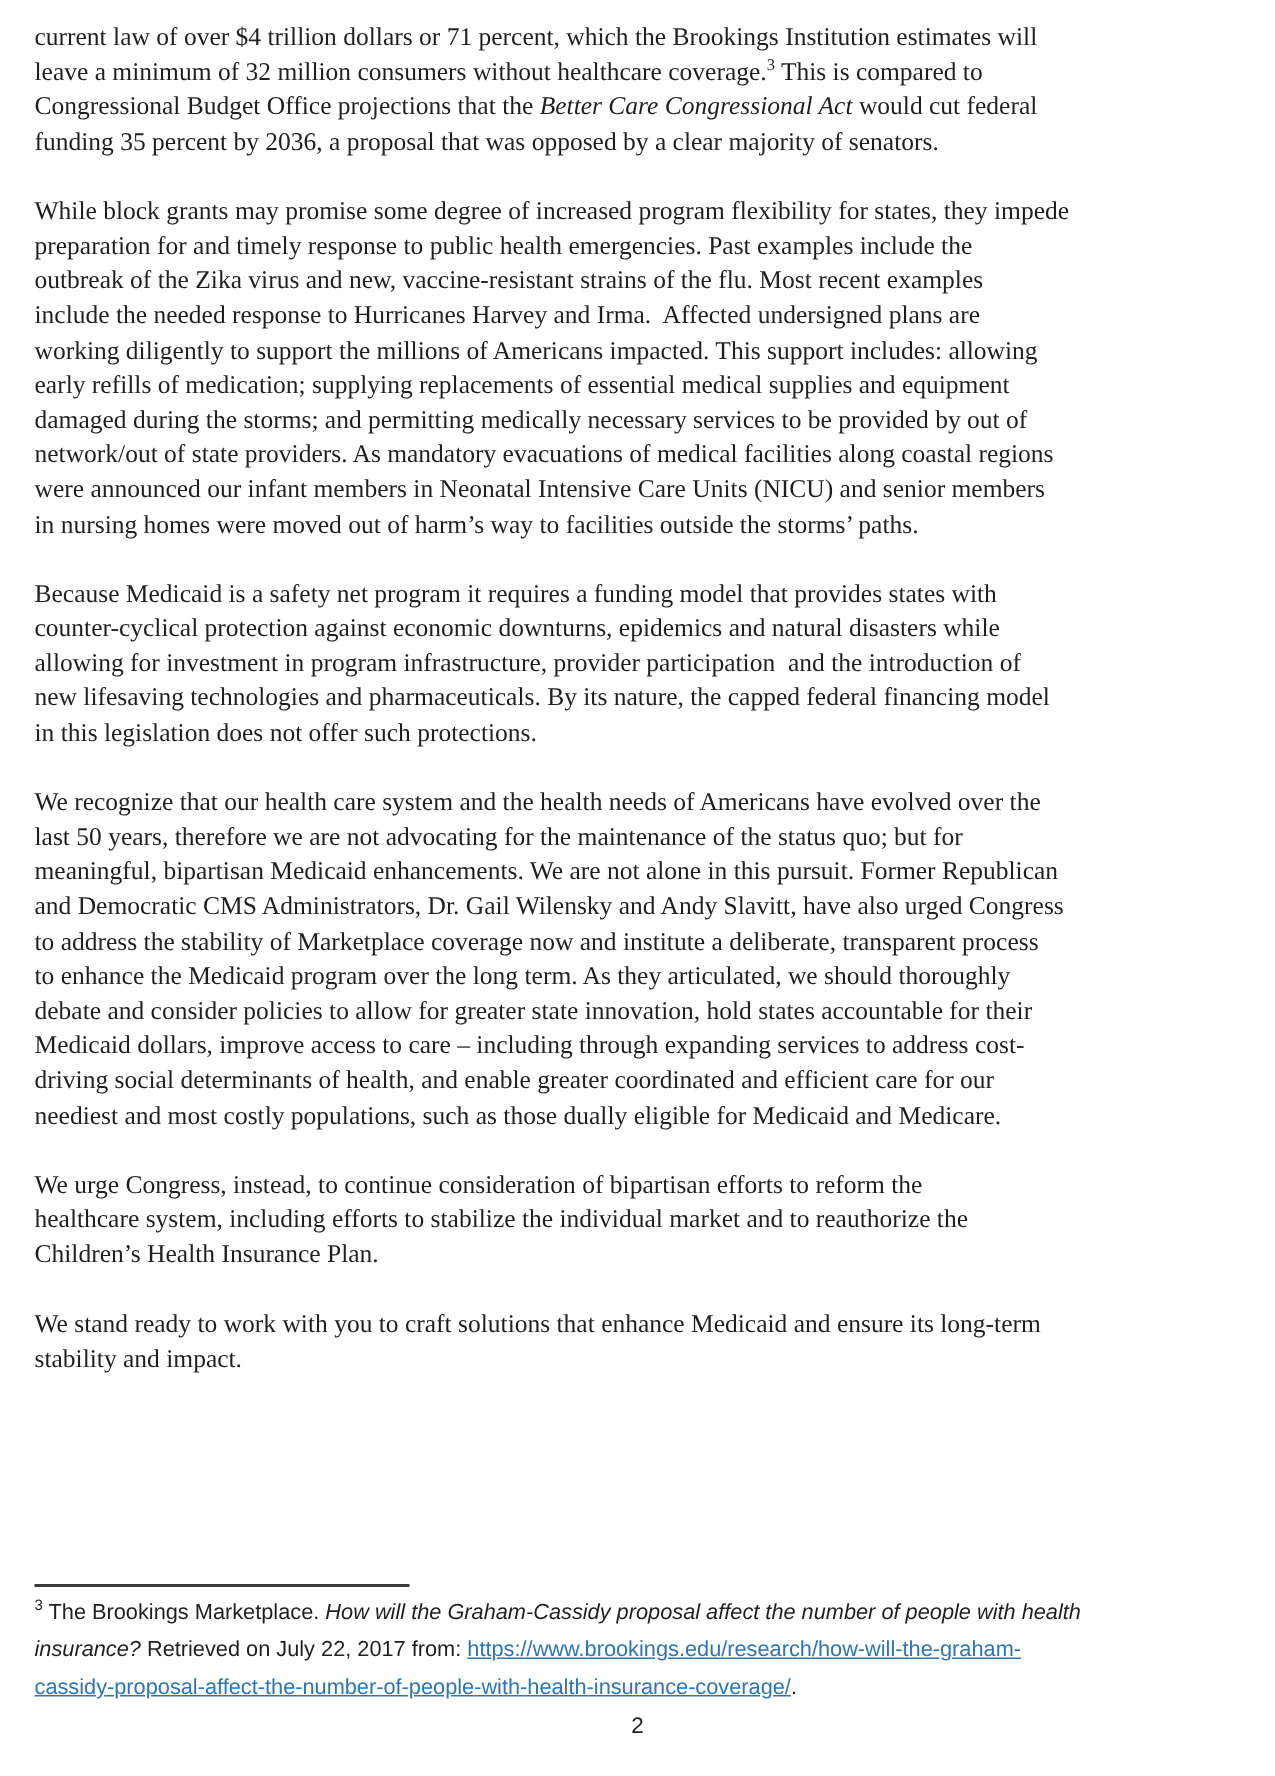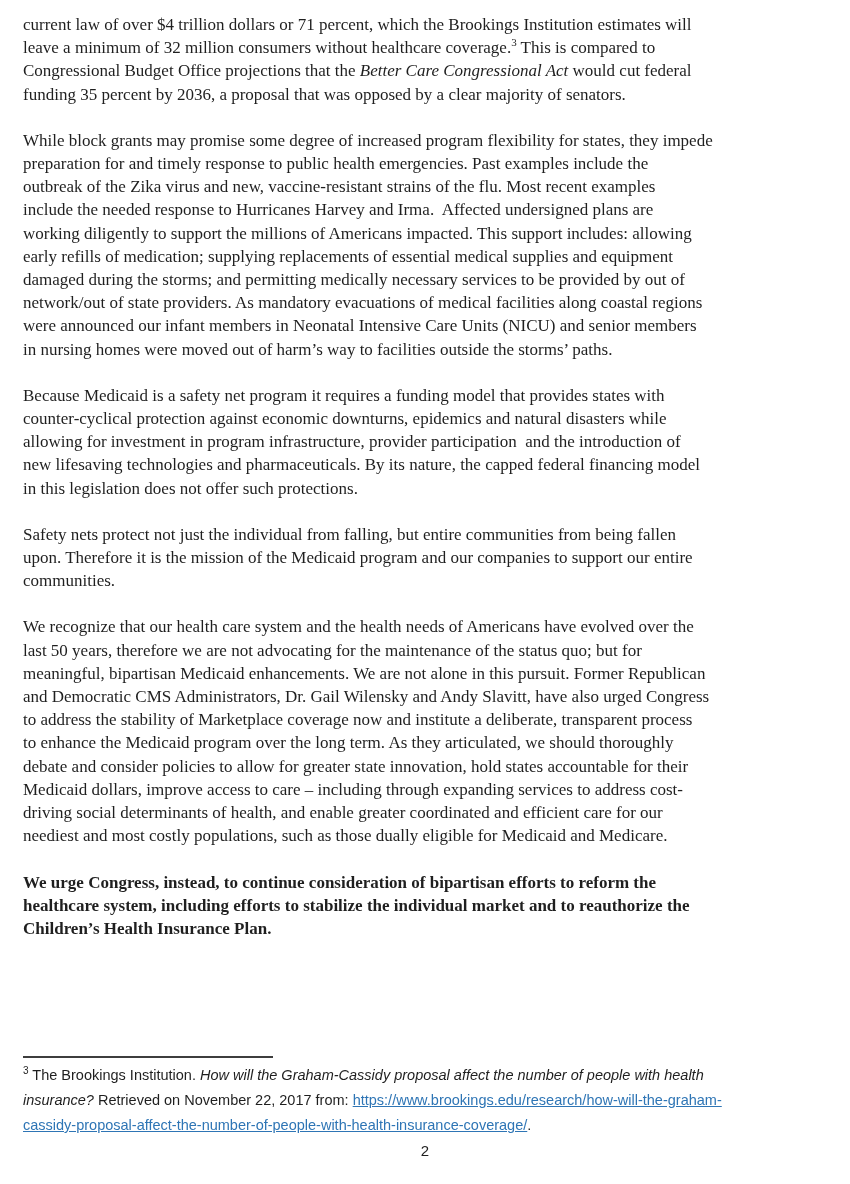--- a/index.html
+++ b/index.html
@@ -18,21 +18,21 @@
     top: 13px;
     width: 806px;
   }
   .para {
     margin: 0 0 23px 0;
     font-size: 17px;
     line-height: 23.2px;
     white-space: pre-wrap;
     text-align: left;
   }
-  .para.bold { font-weight: bold; }
+  .para.bold { font-weight: normal; }
   .para em { font-style: italic; }
   sup.fnref {
     font-size: 11px;
     line-height: 0;
     vertical-align: super;
   }
   .fn-sep {
     position: absolute;
     left: 23px;
     top: 1056px;
@@ -90,38 +90,37 @@
 early refills of medication; supplying replacements of essential medical supplies and equipment
 damaged during the storms; and permitting medically necessary services to be provided by out of
 network/out of state providers. As mandatory evacuations of medical facilities along coastal regions
 were announced our infant members in Neonatal Intensive Care Units (NICU) and senior members
 in nursing homes were moved out of harm’s way to facilities outside the storms’ paths.</p>
     <p class="para">Because Medicaid is a safety net program it requires a funding model that provides states with
 counter-cyclical protection against economic downturns, epidemics and natural disasters while
 allowing for investment in program infrastructure, provider participation  and the introduction of
 new lifesaving technologies and pharmaceuticals. By its nature, the capped federal financing model
 in this legislation does not offer such protections.</p>
-    <p class="para">Safety nets protect not just the individual from falling, but entire communities from being fallen
-upon. Therefore it is the mission of the Medicaid program and our companies to support our entire
-communities.</p>
     <p class="para">We recognize that our health care system and the health needs of Americans have evolved over the
 last 50 years, therefore we are not advocating for the maintenance of the status quo; but for
 meaningful, bipartisan Medicaid enhancements. We are not alone in this pursuit. Former Republican
 and Democratic CMS Administrators, Dr. Gail Wilensky and Andy Slavitt, have also urged Congress
 to address the stability of Marketplace coverage now and institute a deliberate, transparent process
 to enhance the Medicaid program over the long term. As they articulated, we should thoroughly
 debate and consider policies to allow for greater state innovation, hold states accountable for their
 Medicaid dollars, improve access to care – including through expanding services to address cost-
 driving social determinants of health, and enable greater coordinated and efficient care for our
 neediest and most costly populations, such as those dually eligible for Medicaid and Medicare.</p>
     <p class="para bold">We urge Congress, instead, to continue consideration of bipartisan efforts to reform the
 healthcare system, including efforts to stabilize the individual market and to reauthorize the
 Children’s Health Insurance Plan.</p>
+    <p class="para">We stand ready to work with you to craft solutions that enhance Medicaid and ensure its long-term
+stability and impact.</p>
   </div>
 
   <div class="fn-sep"></div>
 
-  <div class="footnote"><sup>3</sup><span> The Brookings Institution. </span><em>How will the Graham-Cassidy proposal affect the number of people with health
-insurance?</em><span> Retrieved on November 22, 2017 from: </span><a class="link">https://www.brookings.edu/research/how-will-the-graham-
+  <div class="footnote"><sup>3</sup><span> The Brookings Marketplace. </span><em>How will the Graham-Cassidy proposal affect the number of people with health
+insurance?</em><span> Retrieved on July 22, 2017 from: </span><a class="link">https://www.brookings.edu/research/how-will-the-graham-
 cassidy-proposal-affect-the-number-of-people-with-health-insurance-coverage/</a><span>.</span></div>
 
   <div class="page-number">2</div>
 </div>
 
 </body></html>

